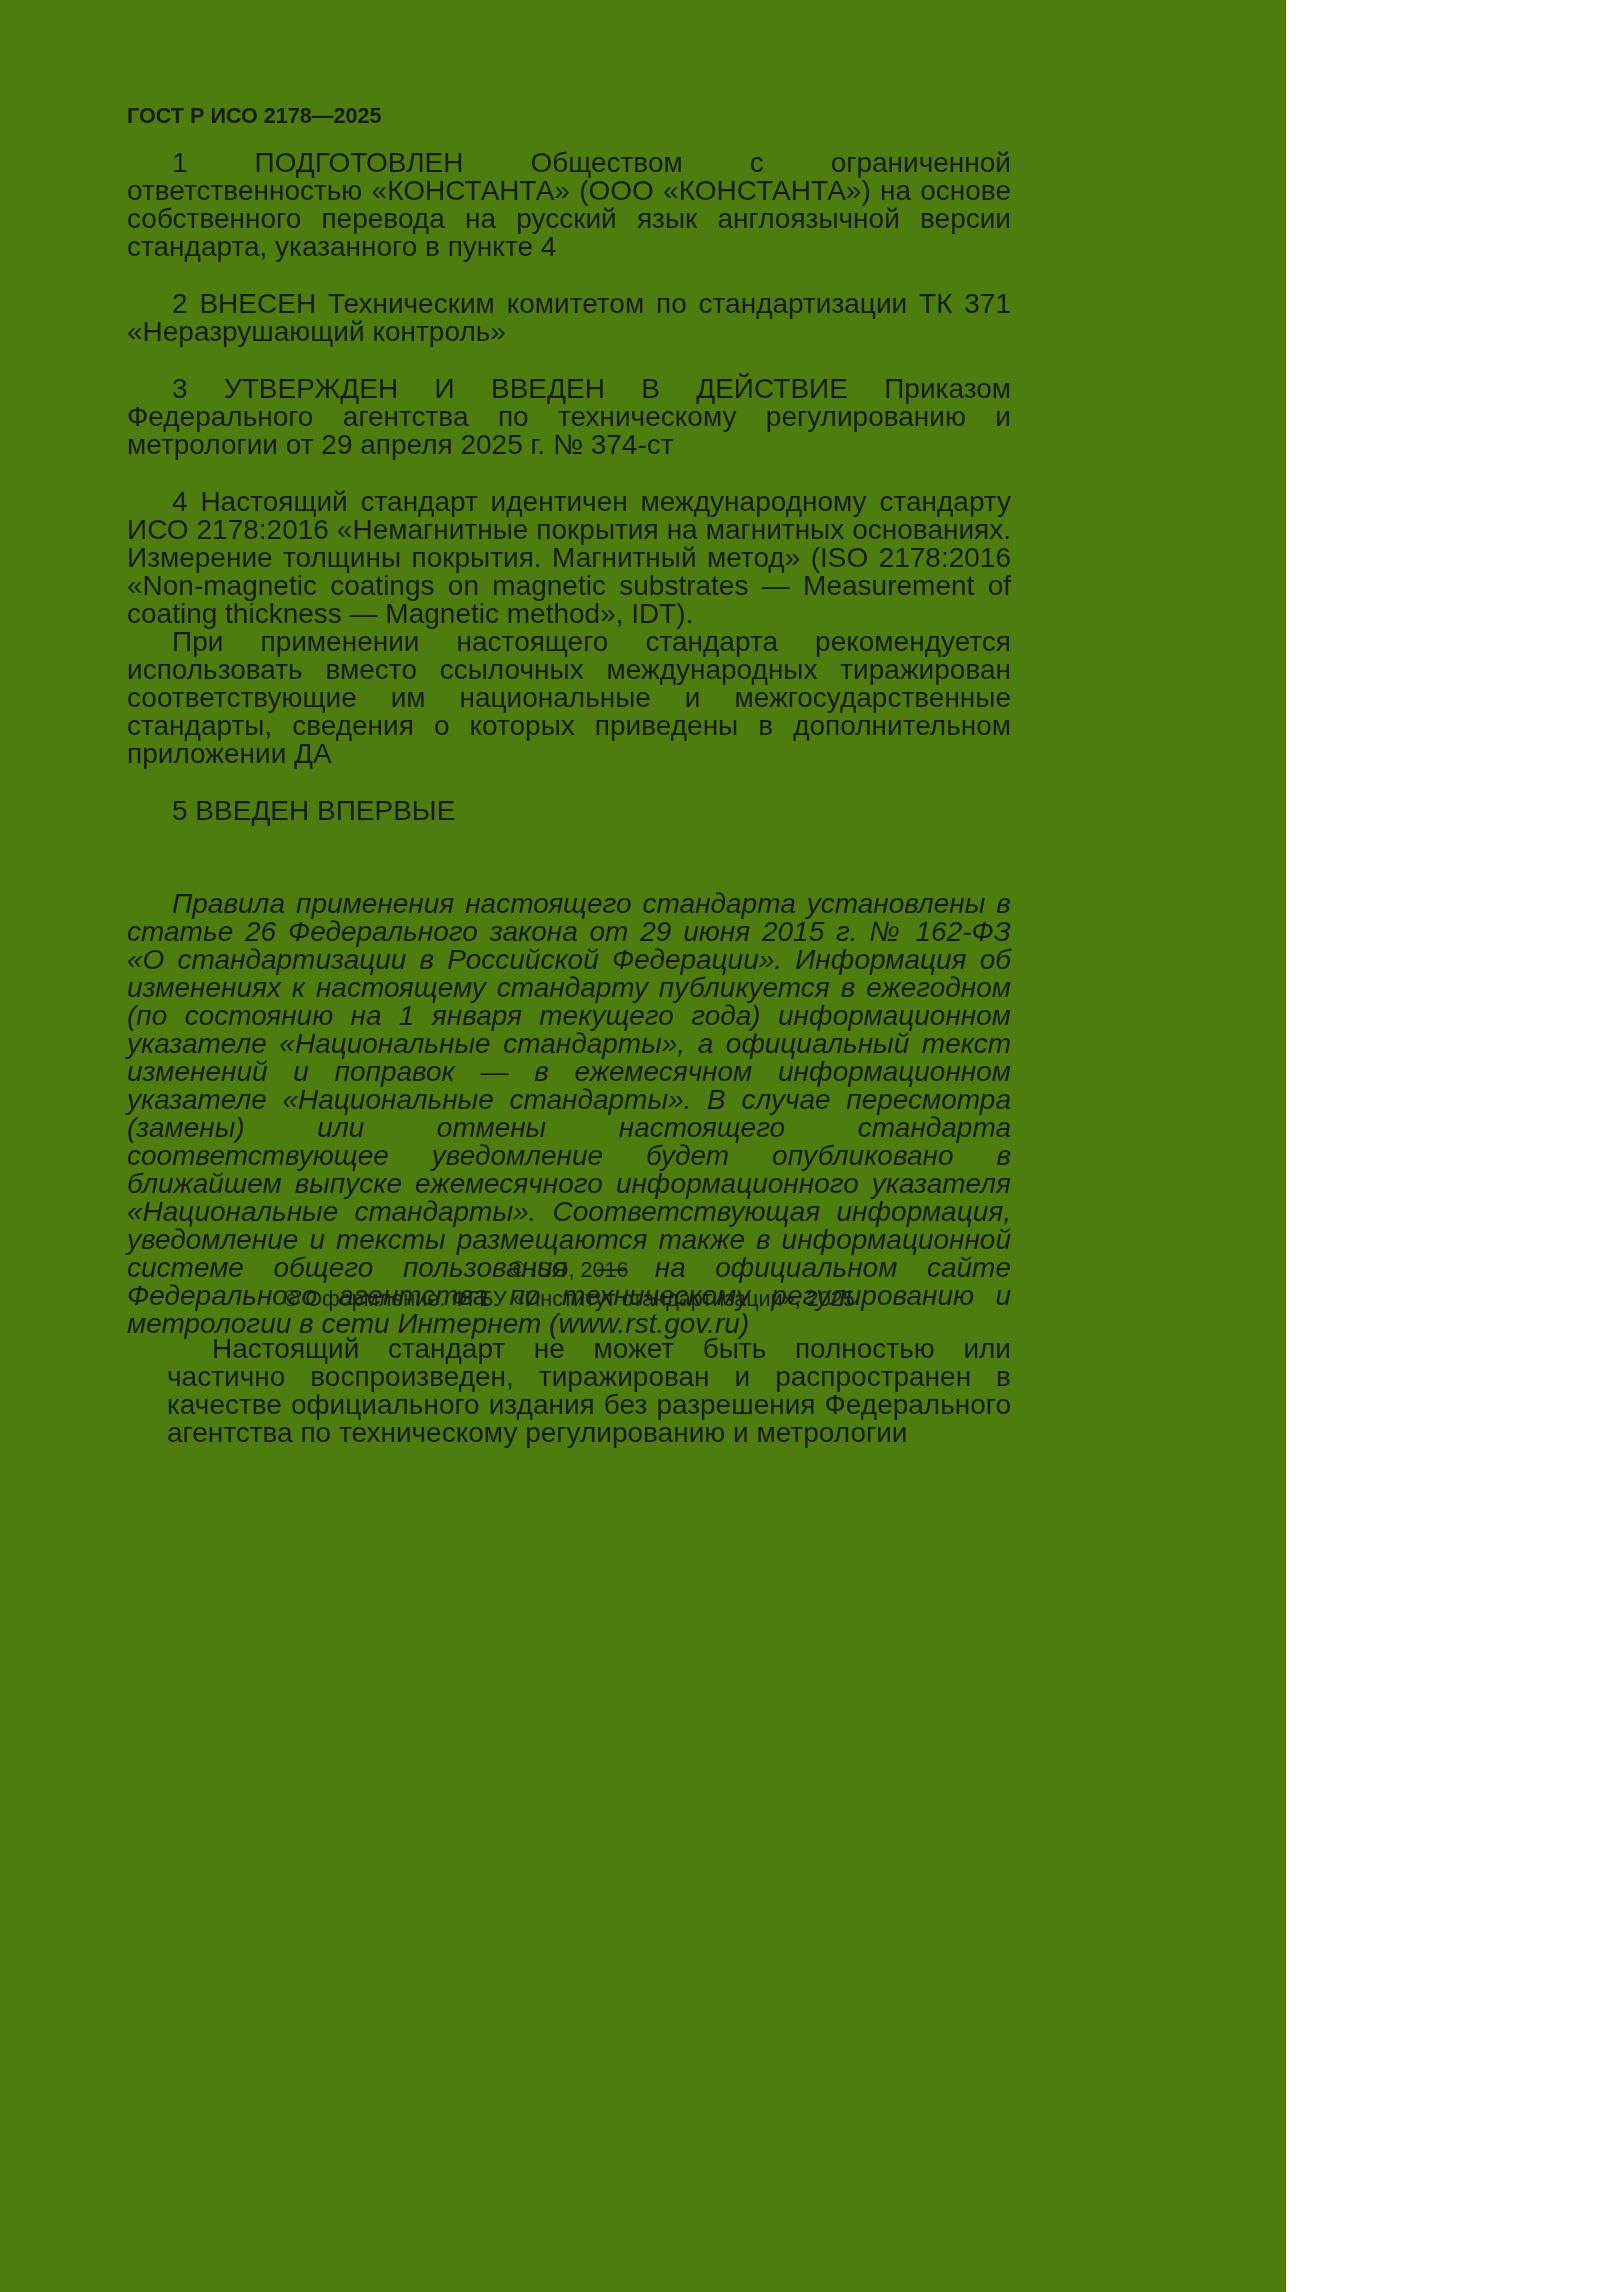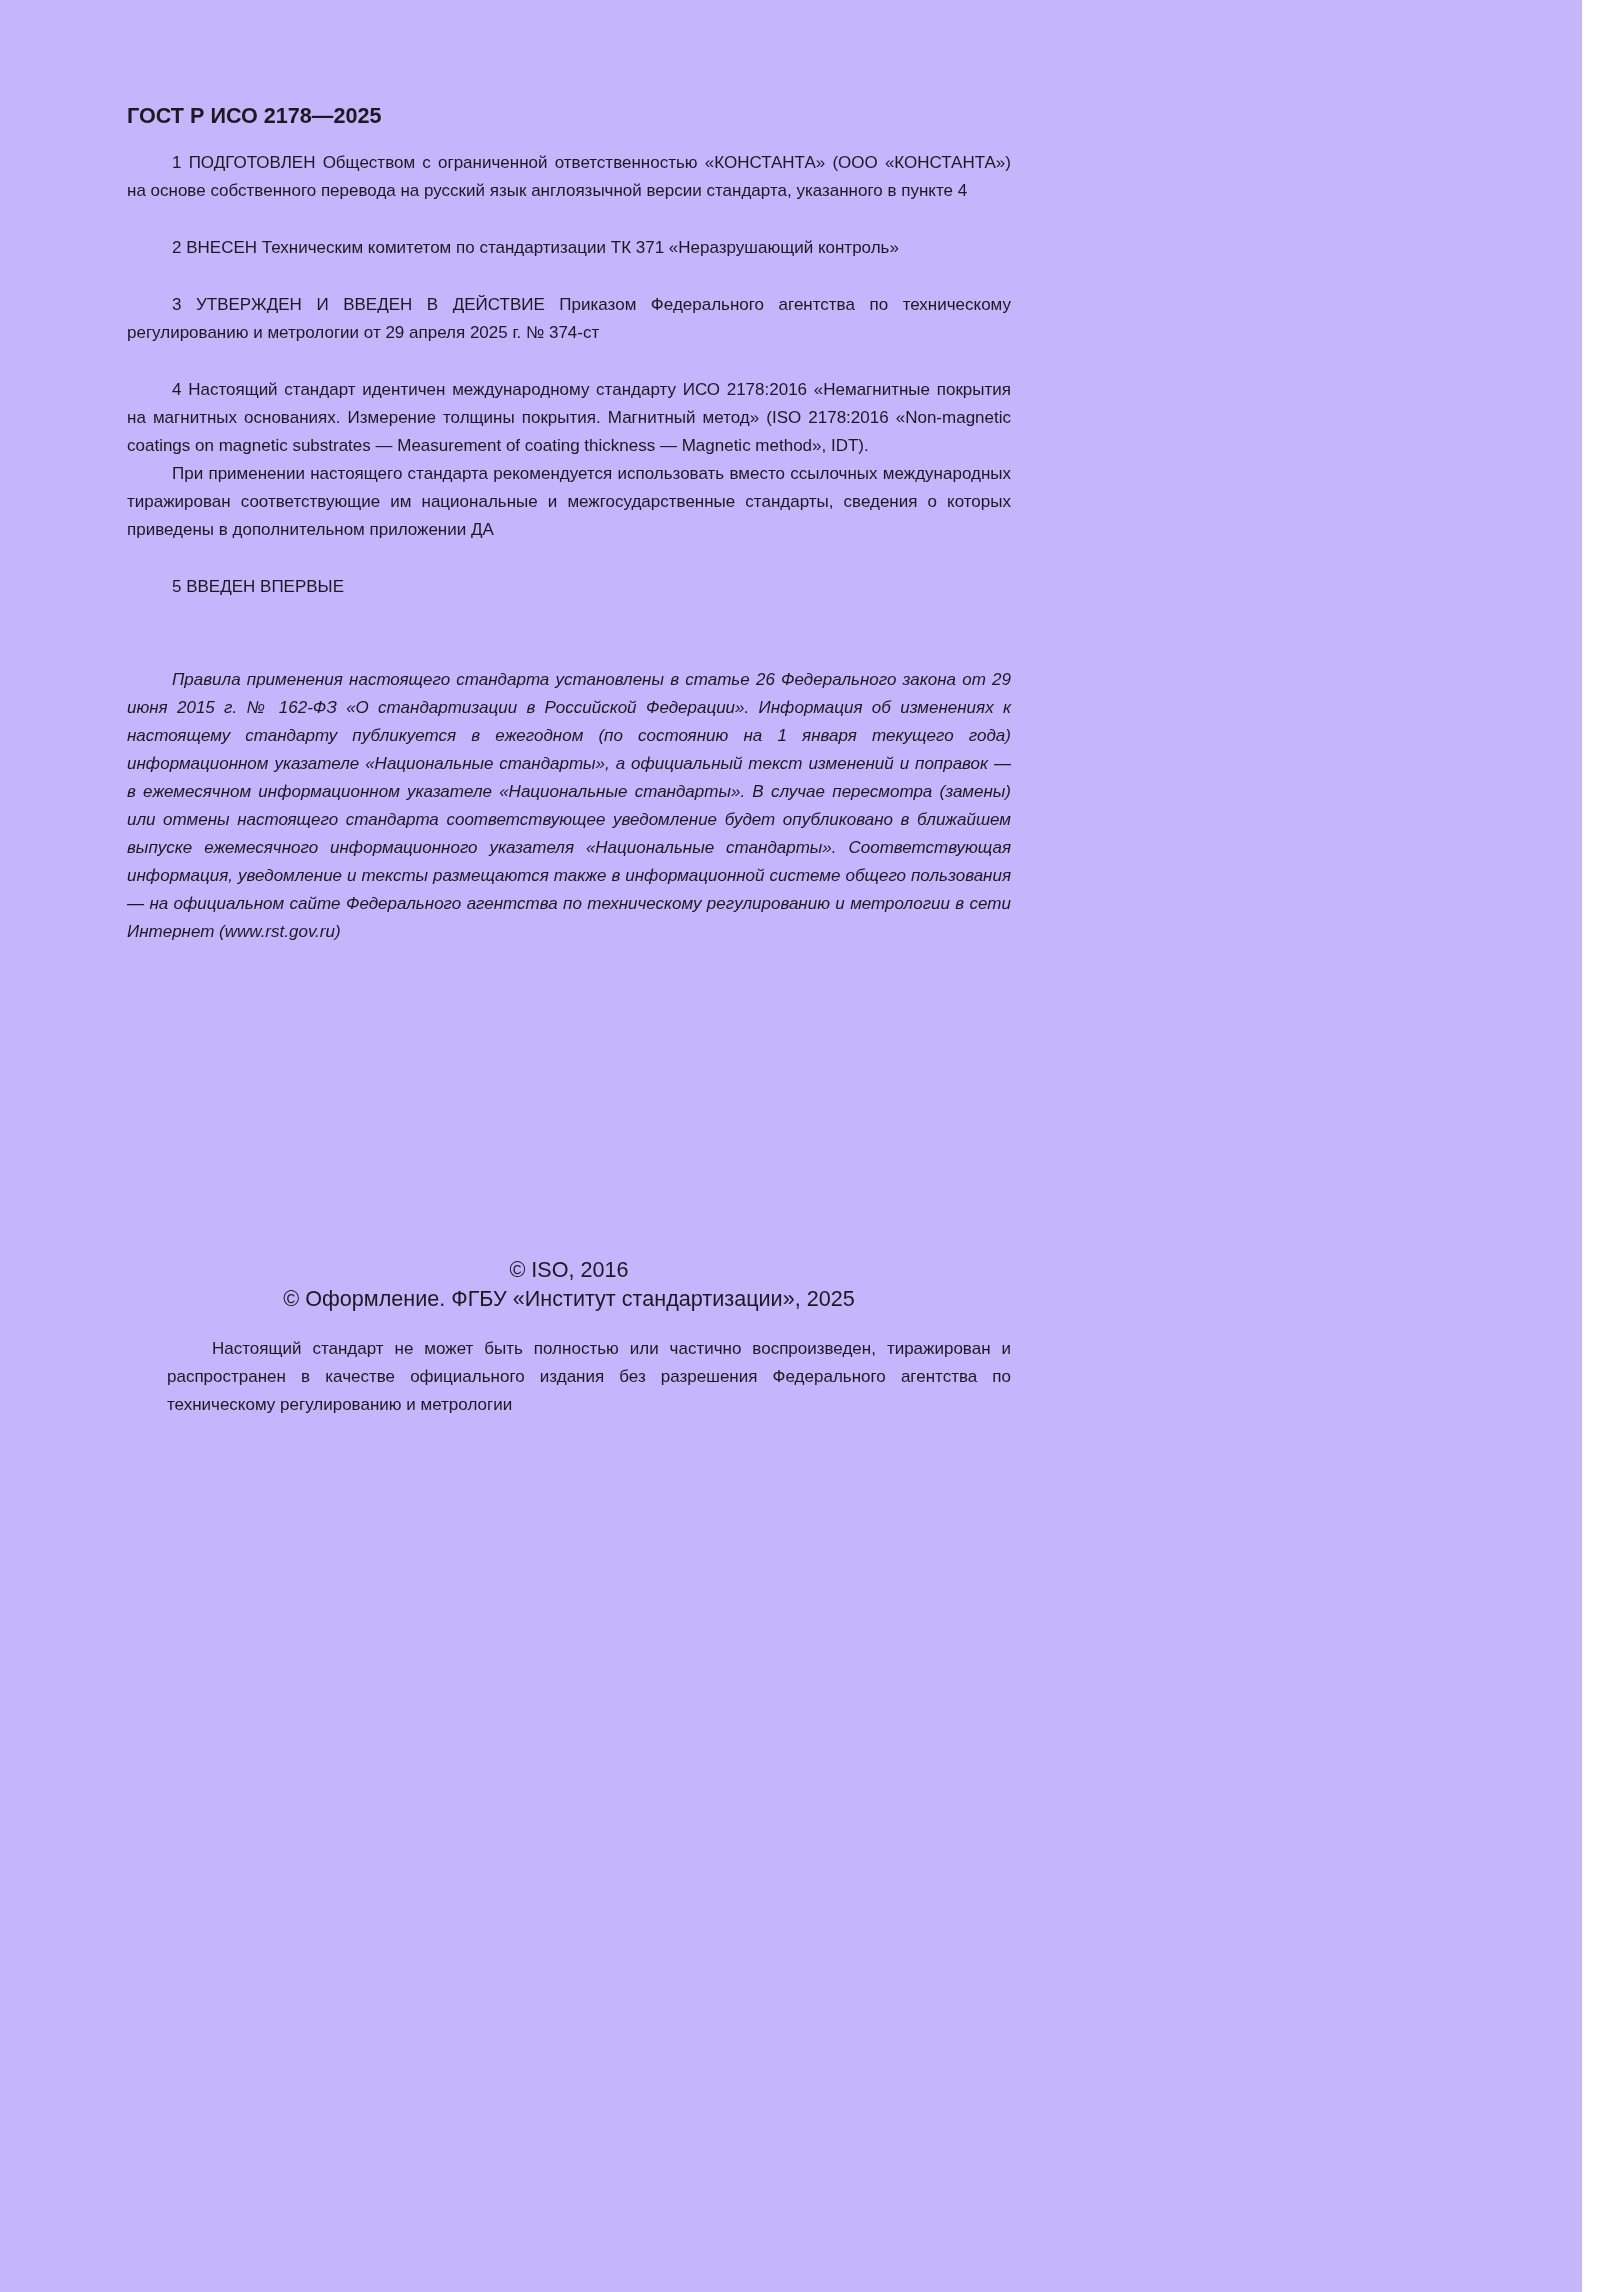--- a/index.html
+++ b/index.html
@@ -4,23 +4,23 @@
   <style>
     * { margin: 0; padding: 0; box-sizing: border-box; }
     html, body { background: #ffffff; }
     body {
       font-family: "Liberation Sans", sans-serif;
       color: #1b1b1b;
       -webkit-font-smoothing: antialiased;
     }
     .page {
       position: relative;
-      width: 1582px;
+      width: 1286px;
       height: 2293px;
-      background: #c4b5fd;
+      background: #4d7c0f;
       overflow: hidden;
     }
     .content-top {
       position: absolute;
       left: 127px;
       top: 102px;
       width: 884px;
     }
     .content-bottom {
       position: absolute;
@@ -34,21 +34,21 @@
       line-height: 27.4px;
     }
     .doc-title {
       font-size: 24.5px;
       font-weight: bold;
       text-align: center;
       line-height: 29px;
       margin-top: 25.5px;
     }
     .para {
-      font-size: 17px;
+      font-size: 28px;
       line-height: 28px;
       text-align: justify;
       text-indent: 45px;
       margin-top: 29px;
     }
     .para.first { margin-top: 19.6px; }
     .para.no-gap { margin-top: 0; }
     .para.legal {
       font-style: italic;
       margin-top: 65px;

